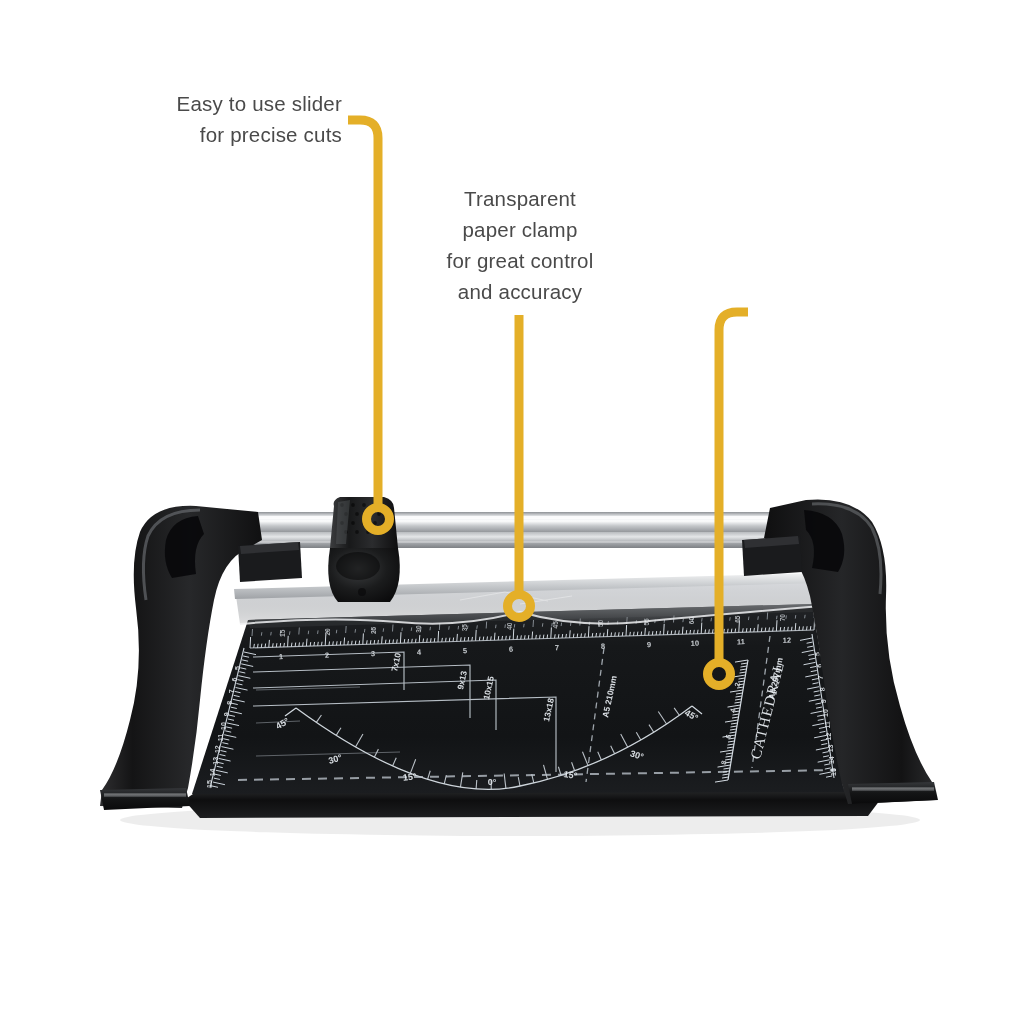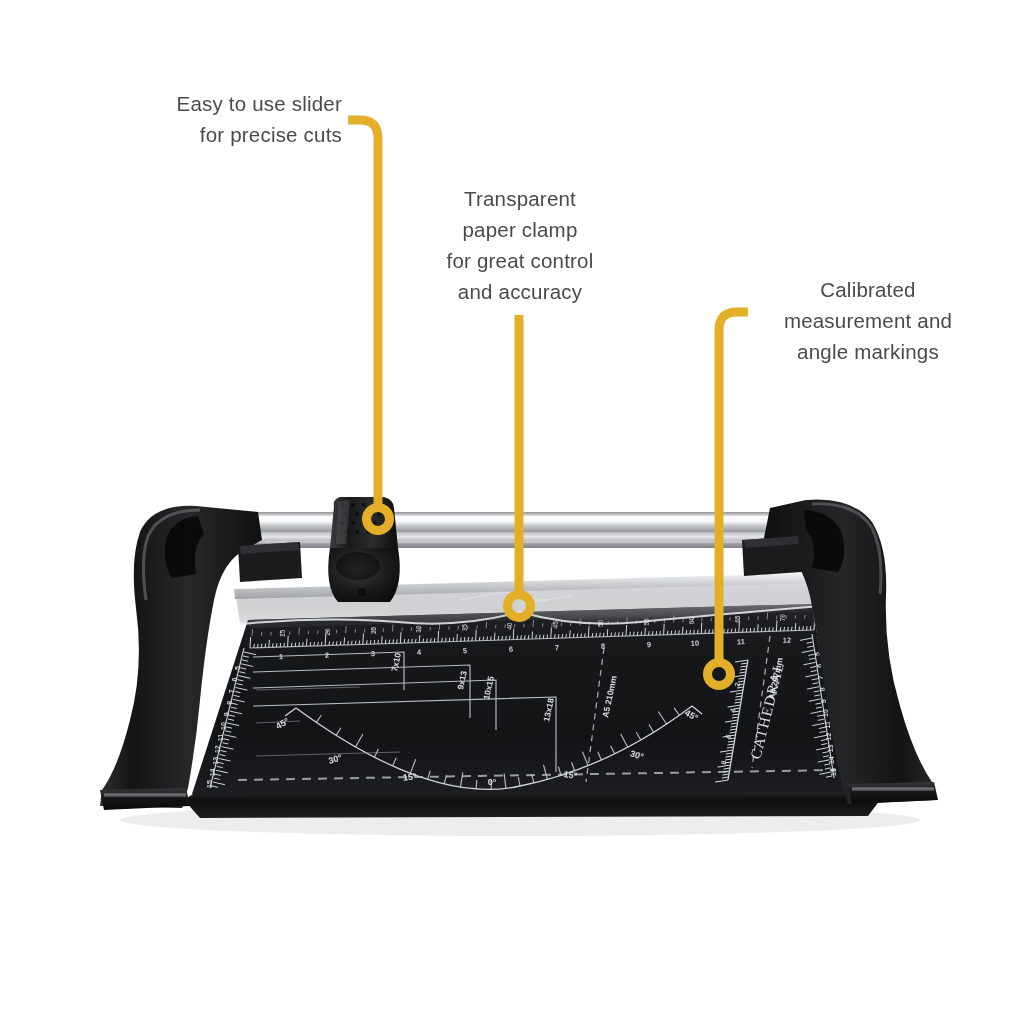--- a/index.html
+++ b/index.html
@@ -724,23 +724,20 @@
   </svg>
 
   <div class="callout-label center-align" id="lbl-clamp" style="left: 400px; top: 183px; width: 240px;">Transparent
 paper clamp
 for great control
 and accuracy</div>
 
   <div class="callout-label right-align" id="lbl-slider" style="left: 20px; top: 88px; width: 322px;">Easy to use slider
 for precise cuts</div>
 
-  <div class="callout-label center-align" id="lbl-markings" style="left: 748px; top: 274px; width: 240px;">Calibrated
-measurement and
-angle markings</div>
 
   <svg id="overlay" viewBox="0 0 1024 1024">
     <g id="connectors">
         <path d="M 348,120 L 360,120 Q 378,120 378,138 L 378,505" fill="none" stroke="#e4af28" stroke-width="9" stroke-linecap="butt"></path>
         <path d="M 519,315 L 519,592" fill="none" stroke="#e4af28" stroke-width="9" stroke-linecap="butt"></path>
         <path d="M 748,312 L 737,312 Q 719,312 719,330 L 719,660" fill="none" stroke="#e4af28" stroke-width="9" stroke-linecap="butt"></path>
       </g>
     <g id="markers">
         <circle cx="378" cy="519" r="11.5" fill="none" stroke="#e4af28" stroke-width="9"></circle>
         <circle cx="519" cy="606" r="11.5" fill="none" stroke="#e4af28" stroke-width="9"></circle>

